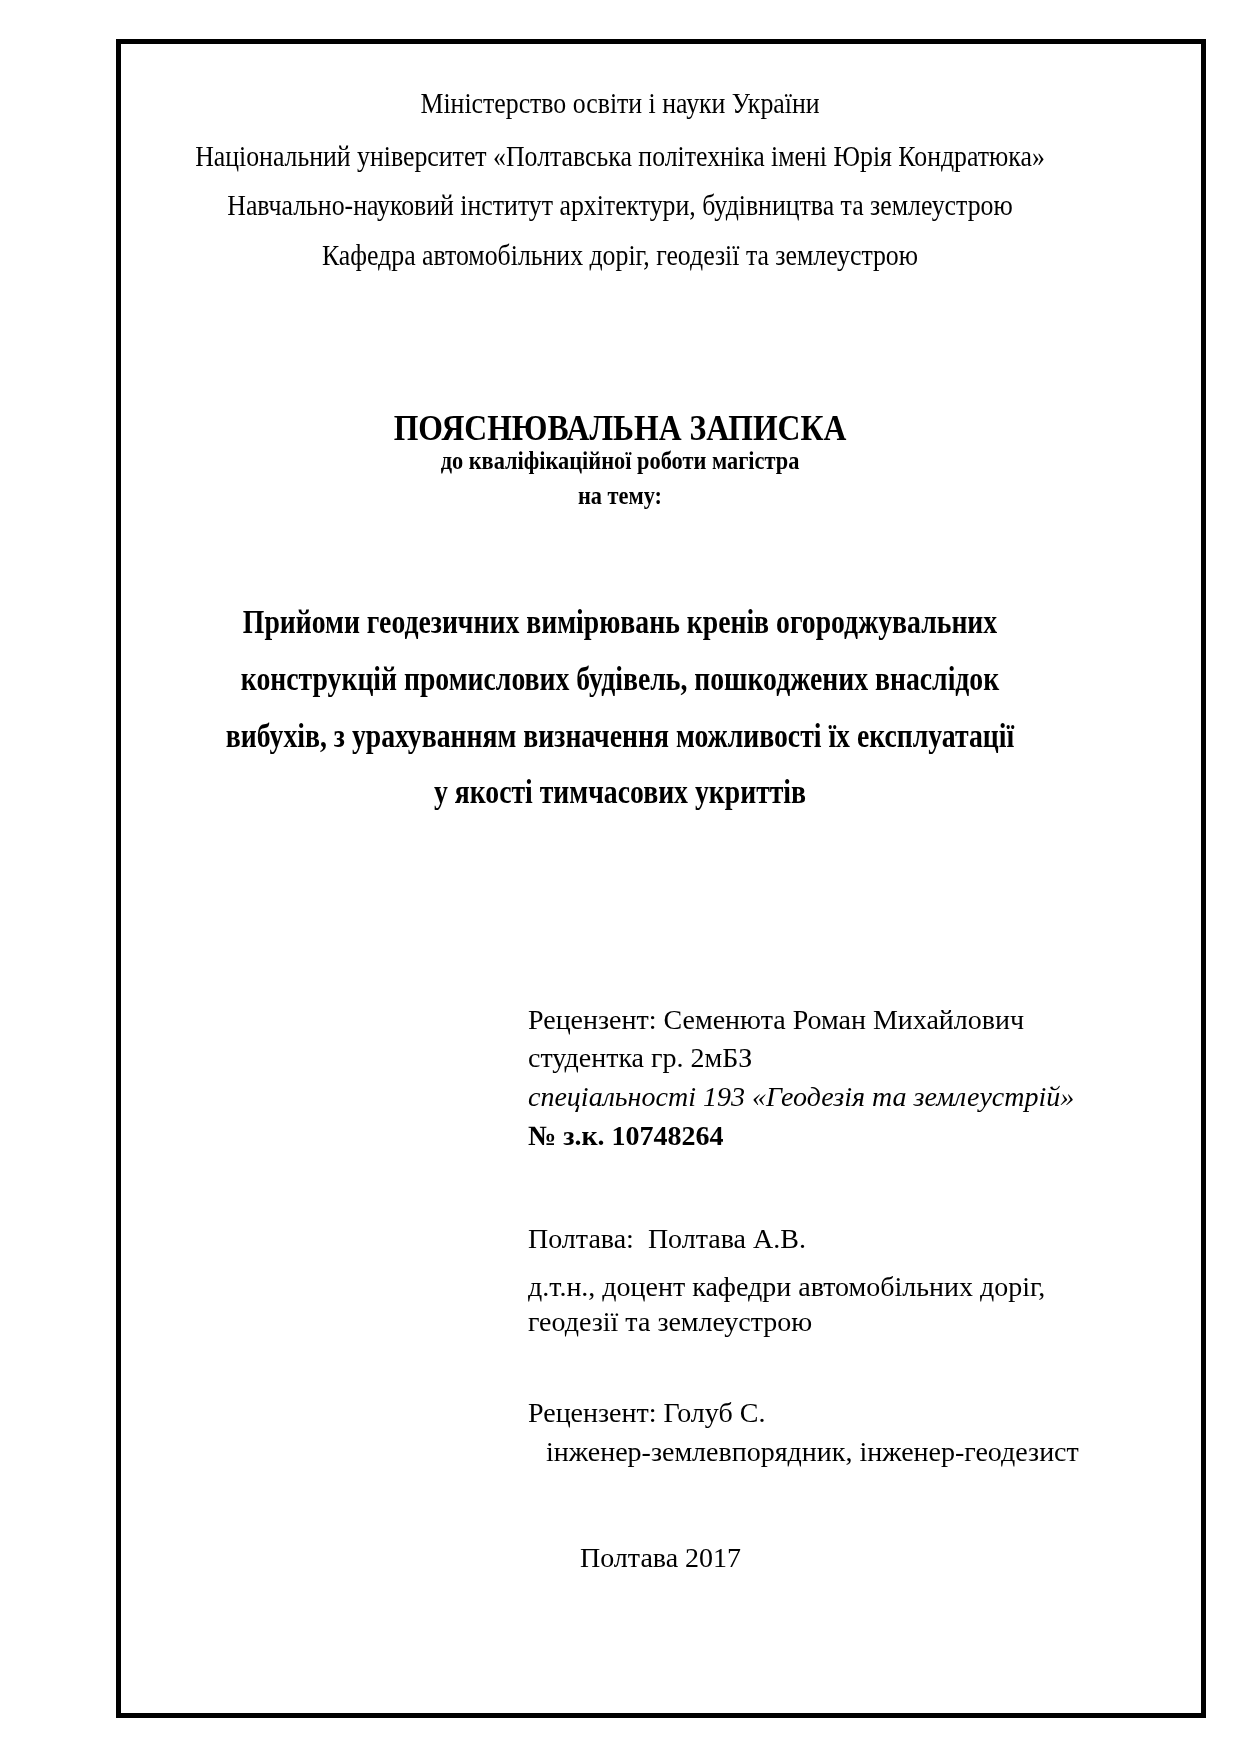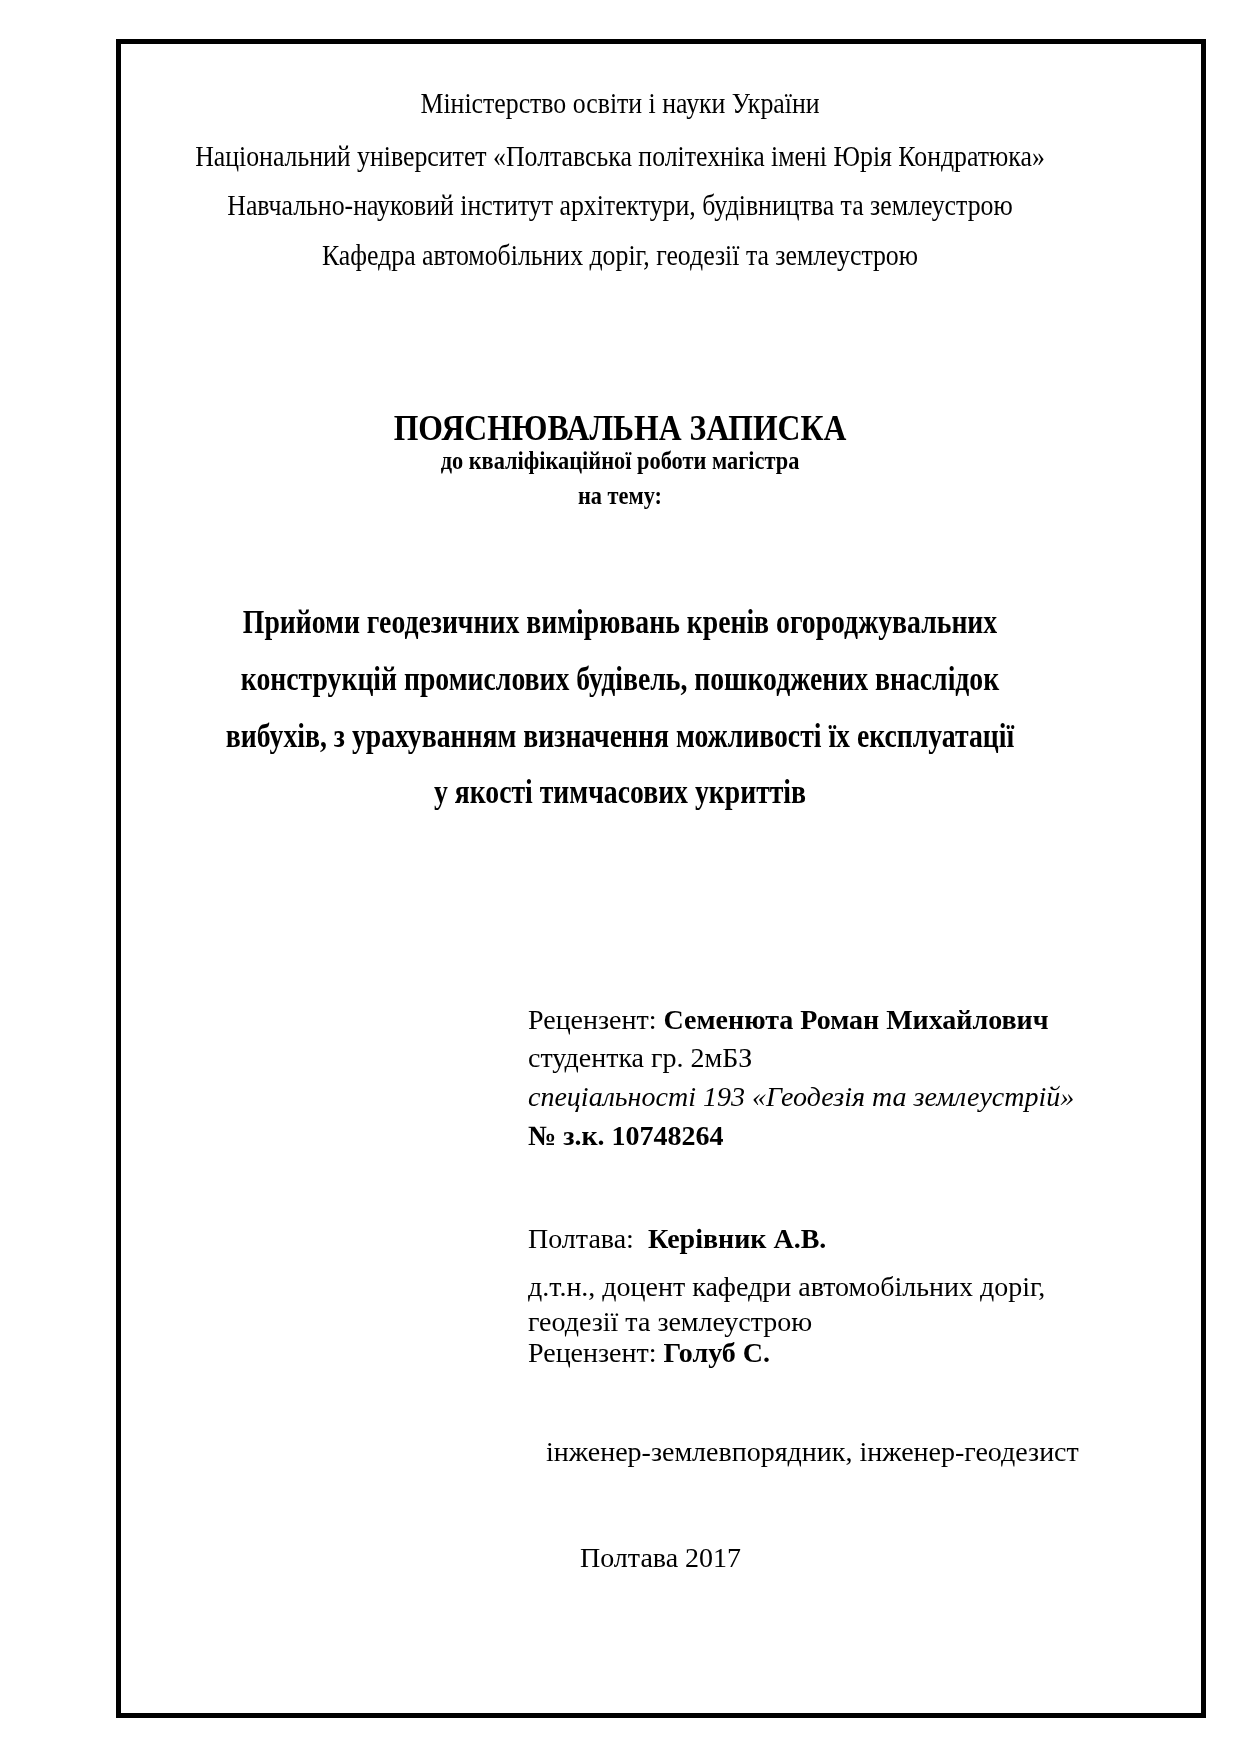--- a/index.html
+++ b/index.html
@@ -7,21 +7,21 @@
          font-family:"Liberation Serif", serif; color:#000; }
   .frame { position:absolute; left:116px; top:39px; width:1080px; height:1669px;
            border:5px solid #000; }
   .line { position:absolute; white-space:nowrap; line-height:1; }
   .center { left:0; width:1240px; text-align:center; }
   .hdr { font-size:30px; transform:scaleX(0.86); transform-origin:center; }
   .title { font-size:36px; font-weight:bold; transform:scaleX(0.88); transform-origin:center; }
   .sub { font-size:26px; font-weight:bold; transform:scaleX(0.86); transform-origin:center; }
   .topic { font-size:33px; font-weight:bold; transform:scaleX(0.84); transform-origin:center; }
   .info { left:528px; font-size:28px; }
-  b { font-weight:bold;margin-top:28px; }
+  b { font-weight:normal;margin-top:28px; }
 </style>
 </head>
 <body>
 
 <div class="frame"></div>
 
 <div class="line center hdr" style="top:88px;">Міністерство освіти і науки України</div>
 <div class="line center hdr" style="top:141px;">Національний університет «Полтавська політехніка імені Юрія Кондратюка»</div>
 <div class="line center hdr" style="top:190px;">Навчально-науковий інститут архітектури, будівництва та землеустрою</div>
 <div class="line center hdr" style="top:240px;">Кафедра автомобільних доріг, геодезії та землеустрою</div>
@@ -36,23 +36,23 @@
 <div class="line center topic" style="top:776px;">у якості тимчасових укриттів</div>
 
 <div class="line info" style="top:1006px;">
   <span>Рецензент: </span><b>Семенюта Роман Михайлович</b>
 </div>
 <div class="line info" style="top:1044px;">студентка гр. 2мБЗ</div>
 <div class="line info" style="top:1083px;font-style:italic;">спеціальності 193 «Геодезія та землеустрій»</div>
 <div class="line info" style="top:1122px;font-weight:bold;">№ з.к. 10748264</div>
 
 <div class="line info" style="top:1225px;">
-  <span style="white-space:pre;">Полтава:  </span><b>Керівник А.В.</b>
+  <span style="white-space:pre;">Полтава:  </span><b>Полтава А.В.</b>
 </div>
 <div class="line info" style="top:1264px;margin-top:9px;">д.т.н., доцент кафедри автомобільних доріг,</div>
 <div class="line info" style="top:1308px;">геодезії та землеустрою</div>
 
-<div class="line info" style="top:1339px;">
+<div class="line info" style="top:1399px;">
   <span>Рецензент: </span><b>Голуб С.</b>
 </div>
 <div class="line info" style="top:1438px;margin-left:18px;">інженер-землевпорядник, інженер-геодезист</div>
 
 <div class="line info" style="top:1544px; left:580px;">Полтава 2017</div>
 
 </body></html>

